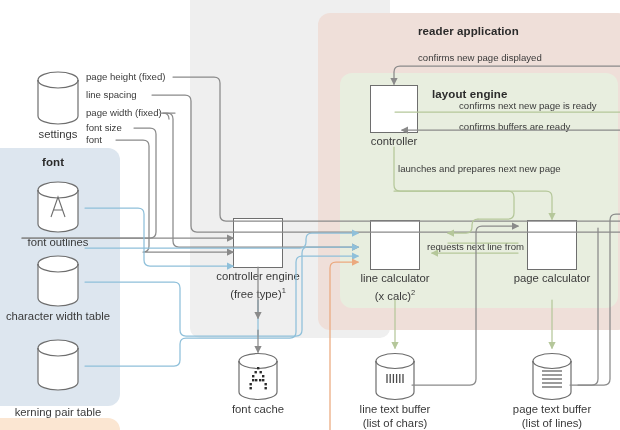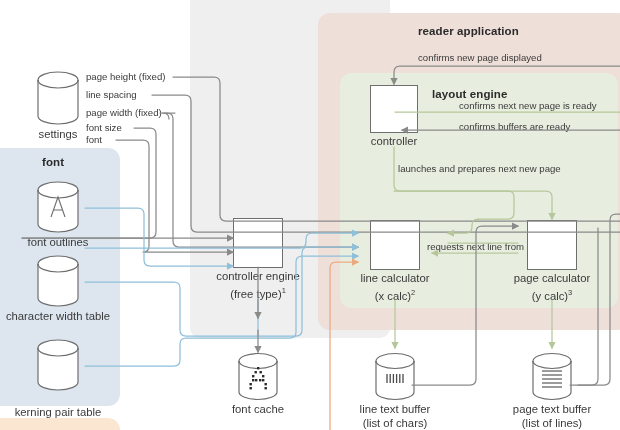--- a/index.html
+++ b/index.html
@@ -234,21 +234,20 @@
 
     <div class="node-box" style="left:370px;top:220px;width:50px;height:50px;"></div>
     <div class="node-label" style="left:395px;top:272px;">
       <span>line calculator</span>
       <span class="sub"><span>(x calc)</span><sup>2</sup></span>
     </div>
 
     <div class="node-box" style="left:527px;top:220px;width:50px;height:50px;"></div>
     <div class="node-label" style="left:552px;top:272px;">
       <span>page calculator</span>
-      <span class="sub"><span>(y calc)</span><sup>3</sup></span>
     </div>
 
     <svg style="position:absolute;left:372px;top:352px;width:46px;height:52px;" viewBox="0 0 46 52">
       <ellipse cx="23" cy="9" rx="19" ry="7.5" fill="#fff" stroke="#6e6e6e" stroke-width="1.2"></ellipse>
       <path d="M4,9 V40 A19,7.5 0 0 0 42,40 V9" fill="#fff" stroke="#6e6e6e" stroke-width="1.2"></path>
       <path d="M4,9 A19,7.5 0 0 0 42,9" fill="none" stroke="#6e6e6e" stroke-width="1.2"></path>
       <g stroke="#4a4a4a" stroke-width="1.3">
         <line x1="15" y1="22" x2="15" y2="31"></line>
           <line x1="18.2" y1="22" x2="18.2" y2="31"></line>
         <line x1="21.4" y1="22" x2="21.4" y2="31"></line>

